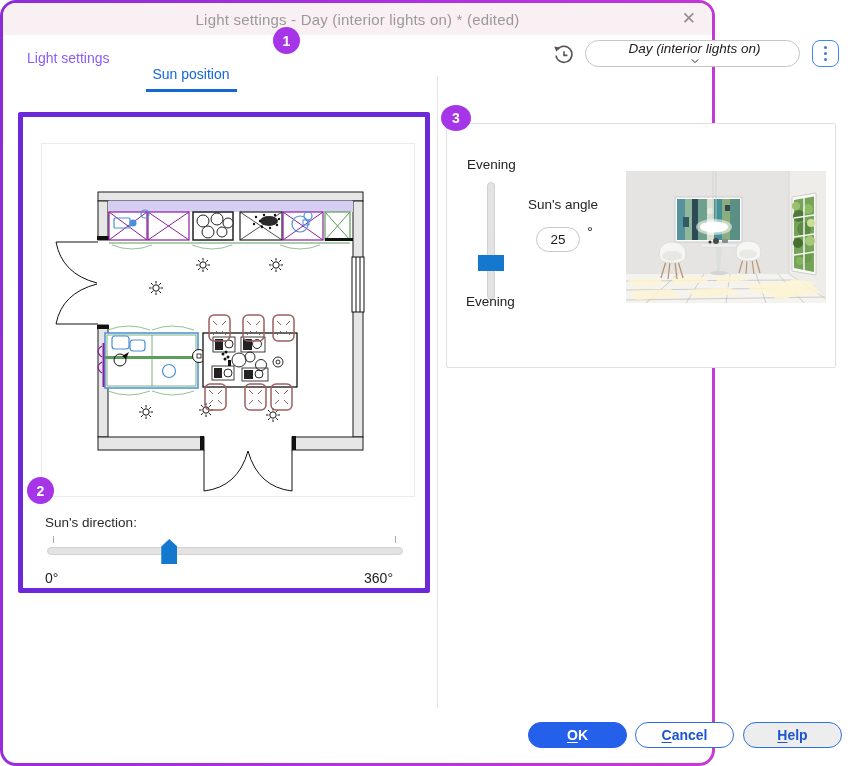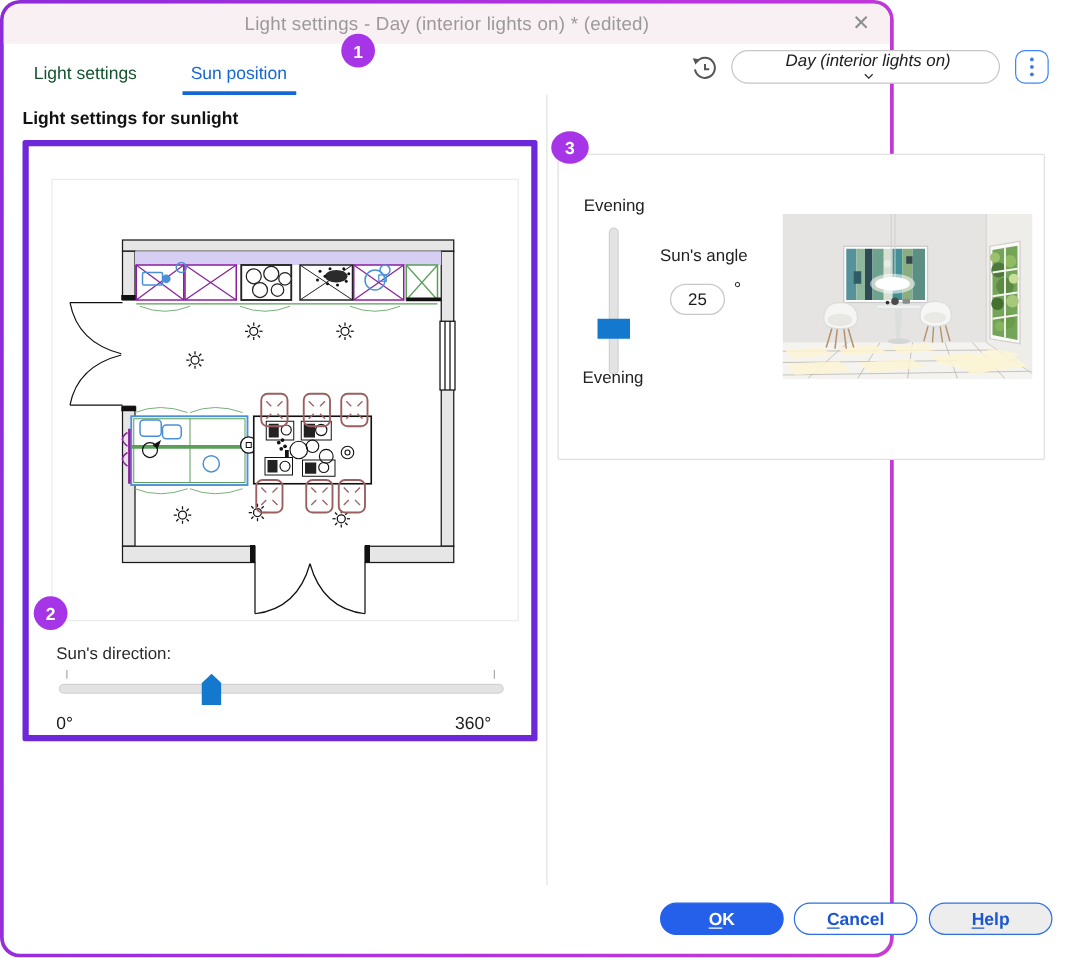--- a/index.html
+++ b/index.html
@@ -14,22 +14,22 @@
 
   .titlebar { position:absolute; left:3px; right:3px; top:3px; height:32px;
               background:#f9f0f3; border-radius:13px 13px 0 0;
               display:flex; align-items:center; justify-content:center; }
   .title    { color:#9b999b; font-size:15px; letter-spacing:.2px; }
   .close-x  { position:absolute; right:16px; top:6px; color:#8f8f92; font-size:17px;
               line-height:20px; cursor:pointer; }
 
   
   .tabs { position:absolute; left:20px; top:50px; display:flex; gap:29px; }
-  .tab  { font-size:14px; color:#14532d; padding:0 7px 7px 7px; cursor:pointer; border-bottom:3px solid transparent; }
-  .tab.active { color:#1467d5; border-bottom-color:#1467d5; }
+  .tab  { font-size:14px; color:#8b5cf6; padding:0 7px 7px 7px; cursor:pointer; border-bottom:3px solid transparent; }
+  .tab.active { color:#1467d5; border-bottom-color:#1467d5;margin-top:16px; }
 
   
   .badge { position:absolute; width:27px; height:27px; border-radius:50%;
            background:#a635e8; color:#fff; font-size:14px; font-weight:bold;
            display:flex; align-items:center; justify-content:center; z-index:5; }
   .badge.b1 { left:273px; top:27px; }
   .badge.b2 { left:27px;  top:477px; }
   .badge.b3 { left:441px; top:105px; width:30px; height:26px; border-radius:50%; }
 
   
@@ -125,21 +125,20 @@
       <svg width="16" height="16" viewBox="0 0 16 16">
         <polyline points="3,5.5 8,10.5 13,5.5" fill="none" stroke="#2b2b2b" stroke-width="1.6"></polyline>
       </svg>
     </div>
     <div class="kebab-btn">
       <i></i>
         <i></i>
         <i></i>
     </div>
 
-    <div class="section-heading">Light settings for sunlight</div>
     <div class="v-divider"></div>
 
     <div class="left-panel">
 
       <div class="plan-box">
         <svg viewBox="0 0 372 352" width="372" height="352">
 
           <g fill="#e6e6e6" stroke="#1a1a1a" stroke-width="1">
             <rect x="56" y="48" width="265" height="9"></rect>
             <rect x="56" y="57" width="10" height="39"></rect>

